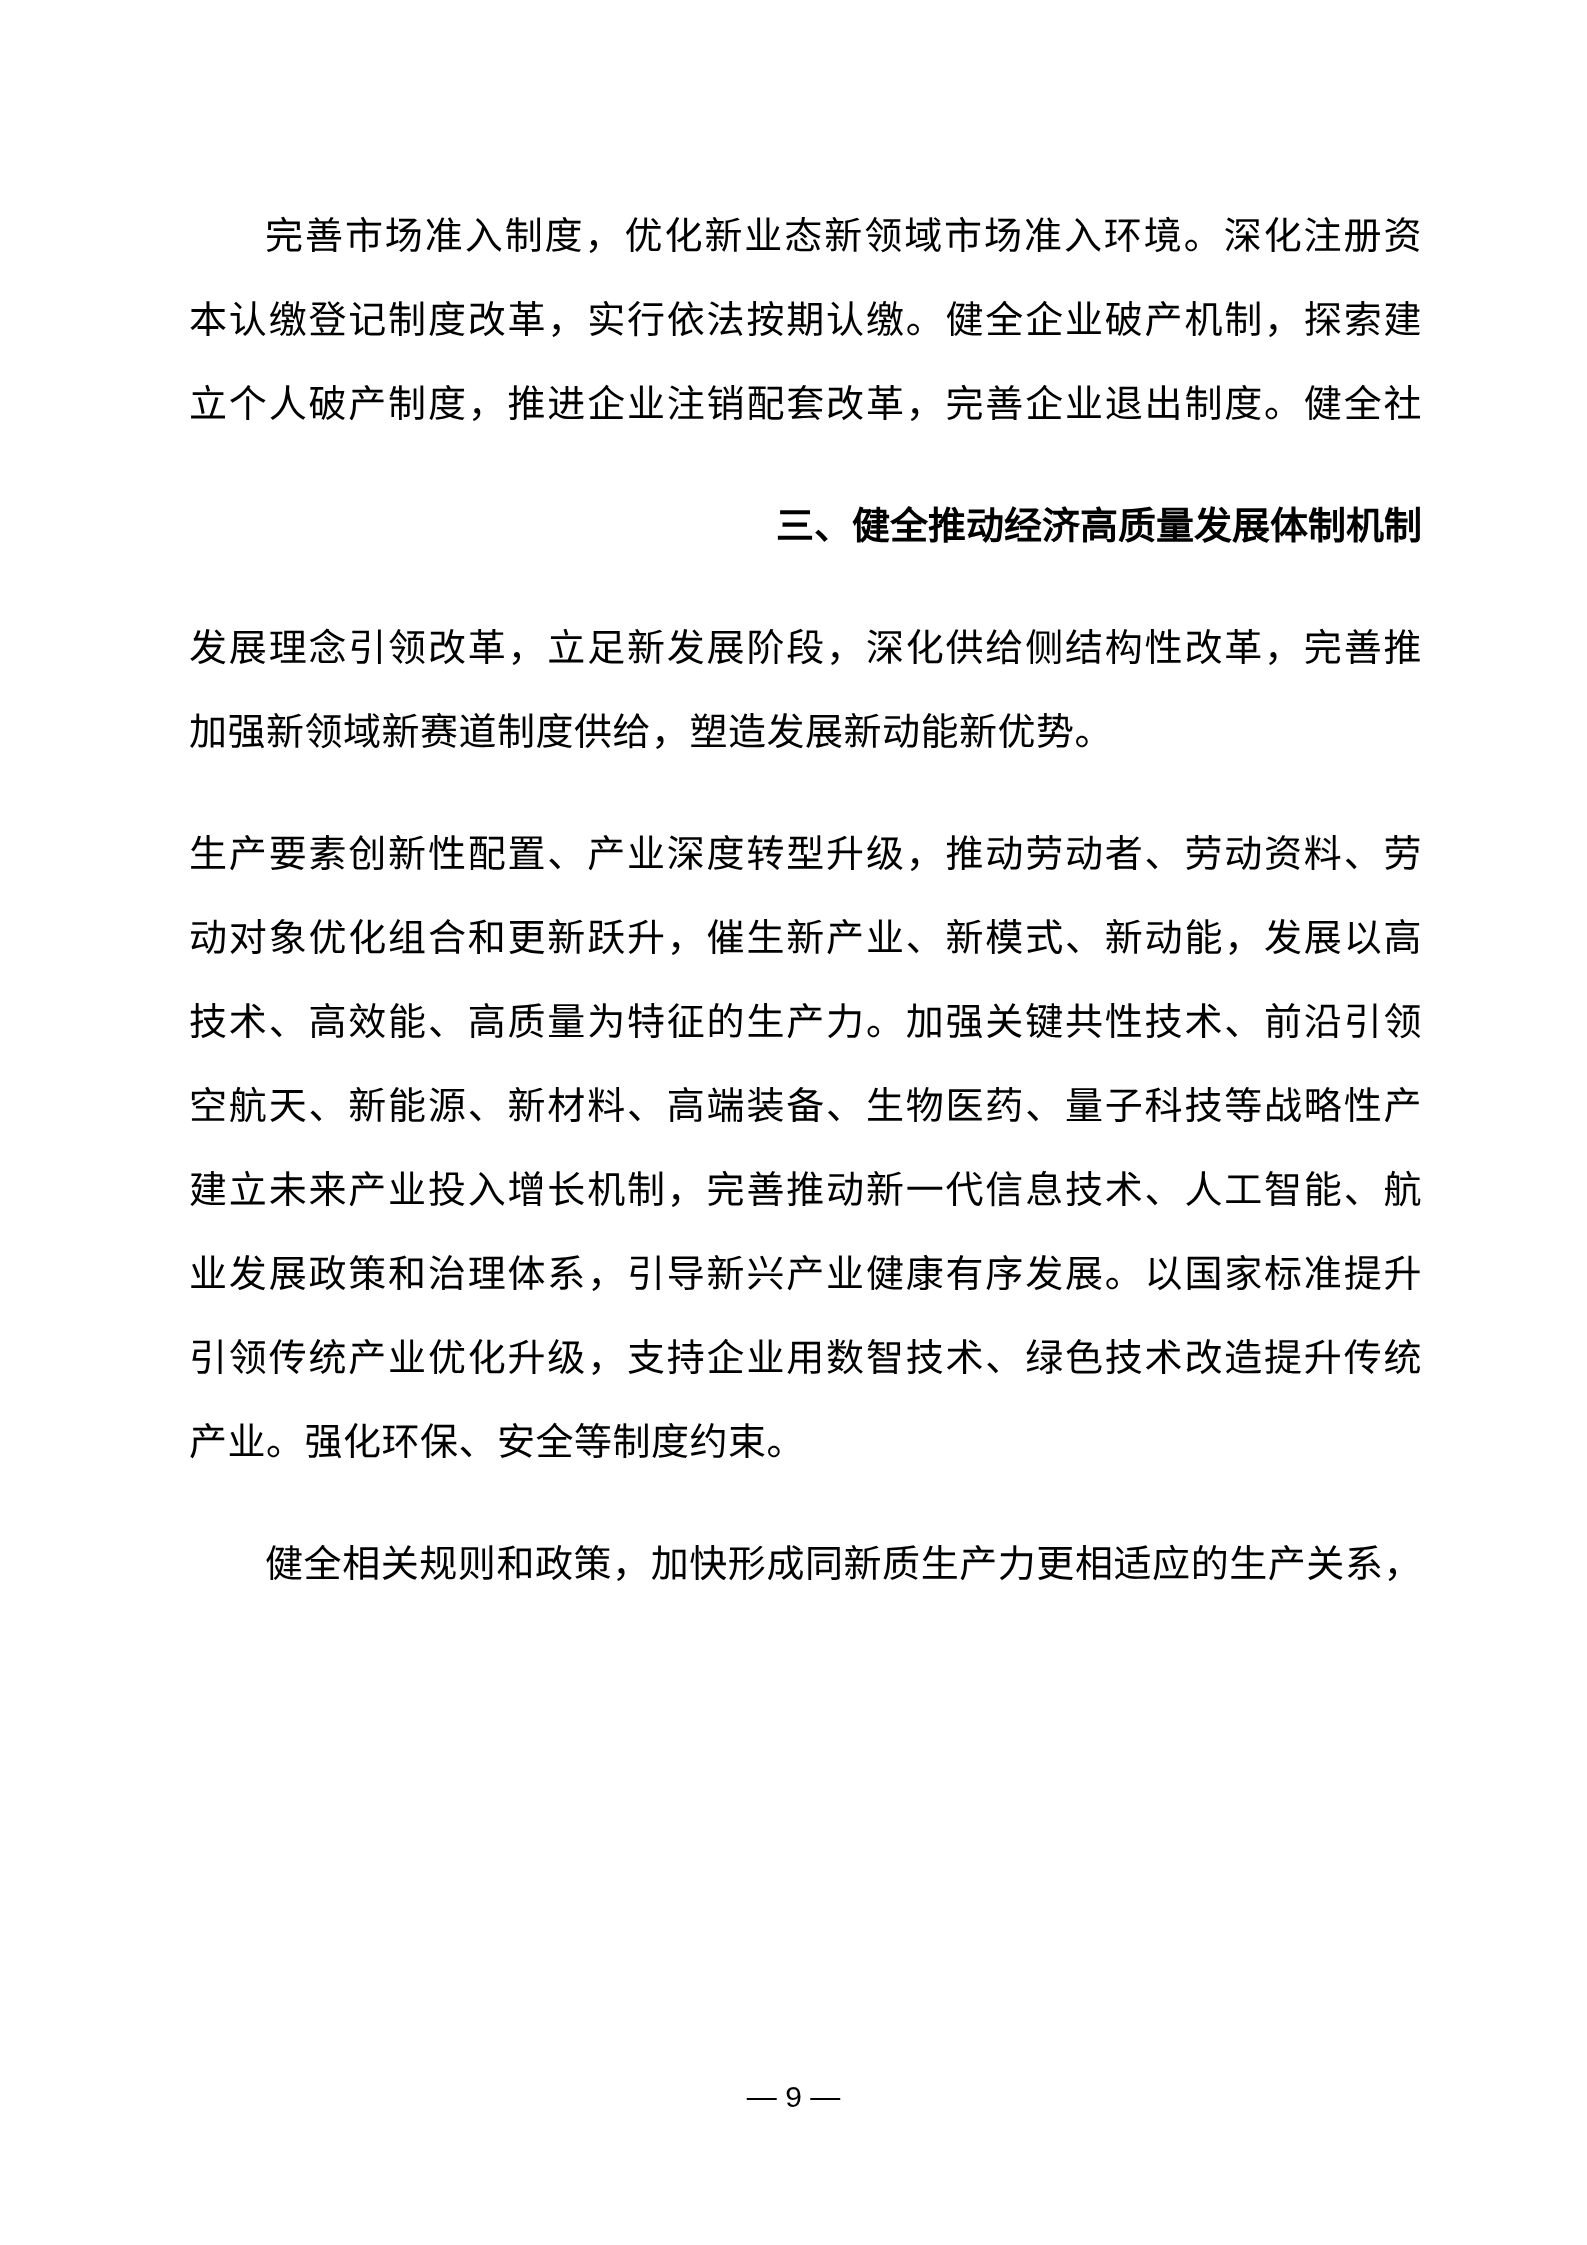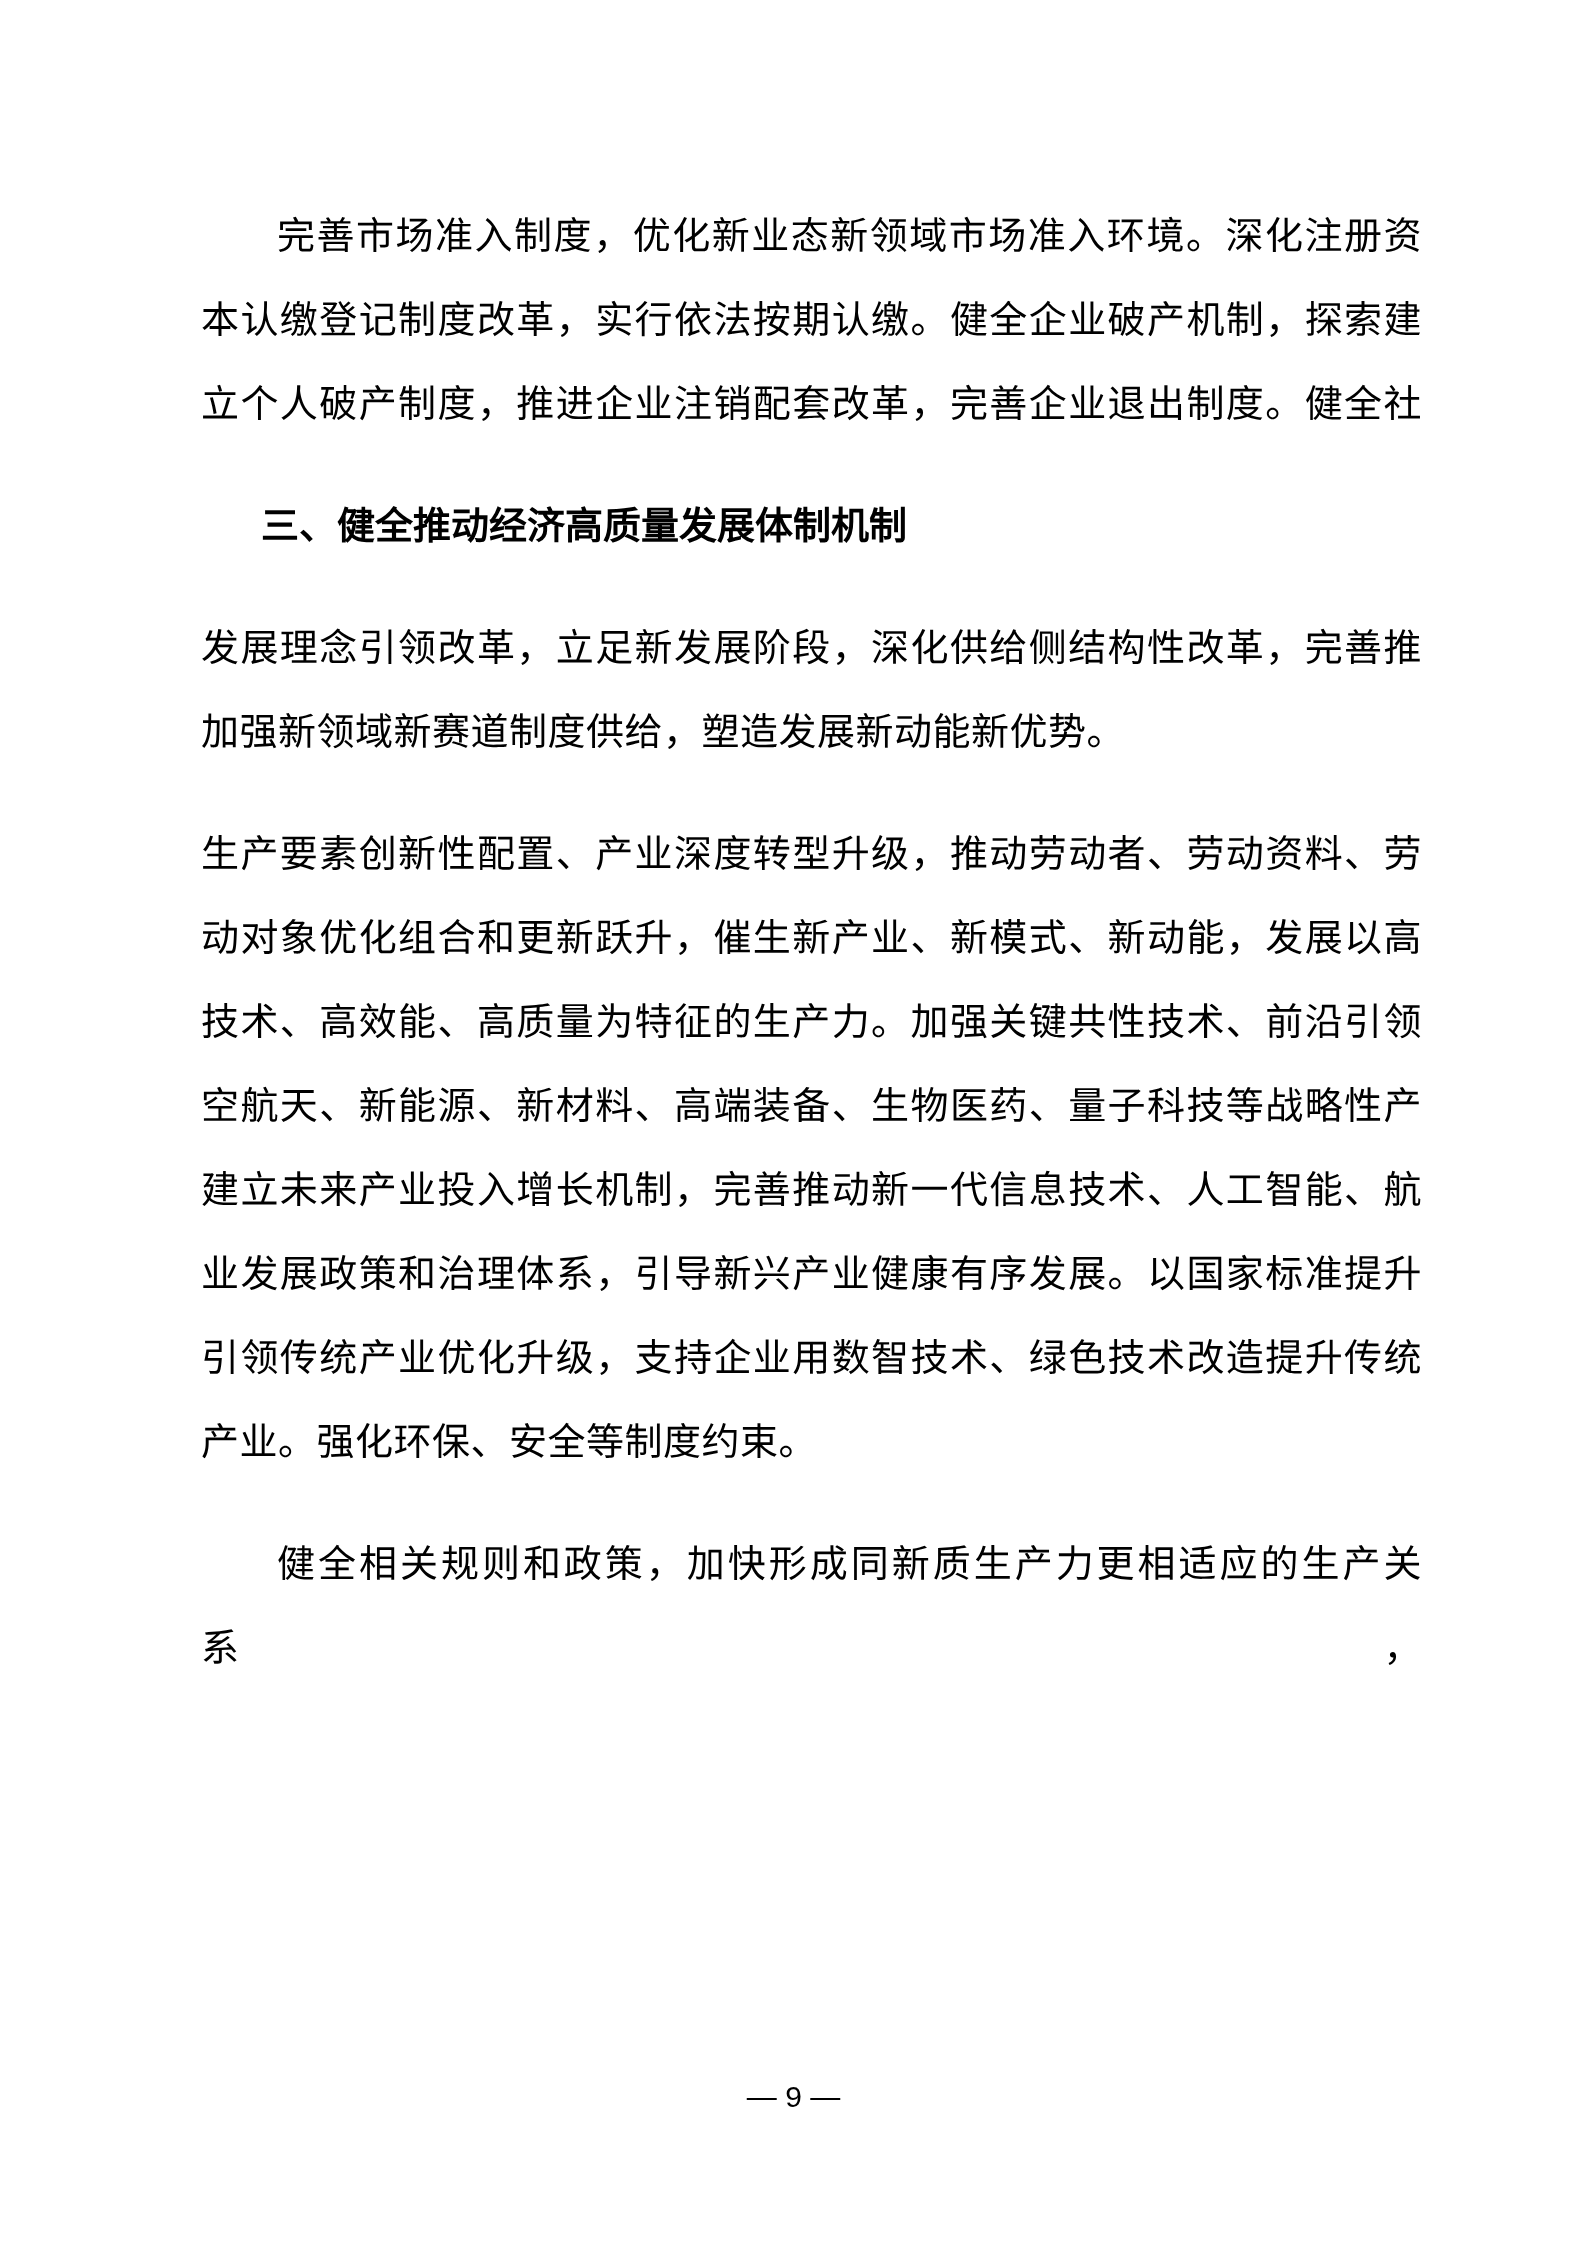--- a/index.html
+++ b/index.html
@@ -17,21 +17,21 @@
     overflow: hidden;
   }
   .content {
     position: absolute;
     left: 185px;
     top: 194px;
     width: 1237px;
     font-size: 38px;
   }
   .para {
-    margin: 0 0 38px 16px;
+    margin: 0 0 38px 4px;
     padding: 0;
   }
   .line {
     height: 84px;
     line-height: 84px;
     white-space: nowrap;
     letter-spacing: 0.5px;
   }
   .just {
     white-space: normal;
@@ -40,20 +40,21 @@
   }
   .indent {
     text-indent: 76px;
   }
   .heading {
     font-weight: bold;
     text-indent: 76px;
     height: 84px;
     line-height: 84px;
     margin: 0 0 38px 0;
+    text-align: right;
   }
   .footer {
     position: absolute;
     left: 0;
     top: 2080px;
     width: 1587px;
     text-align: center;
     font-size: 30px;
     line-height: 34px;
     color: #000000;

